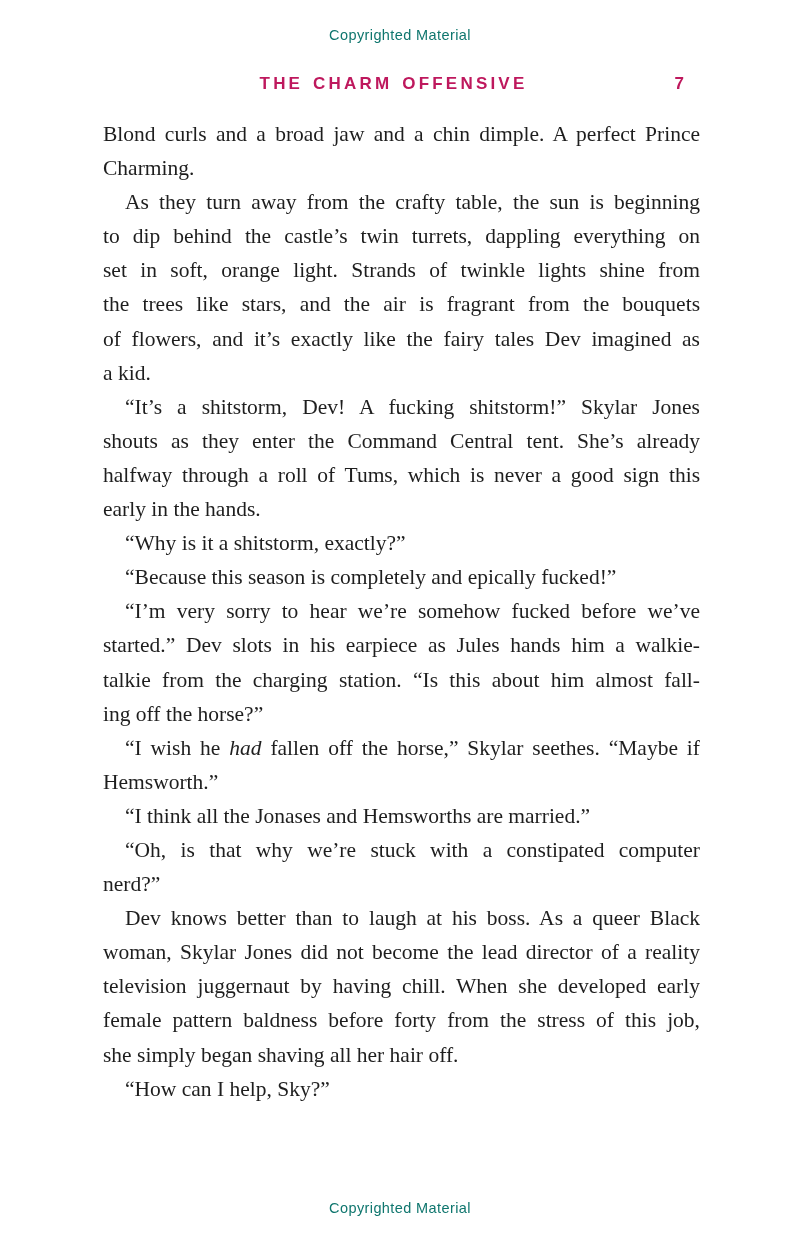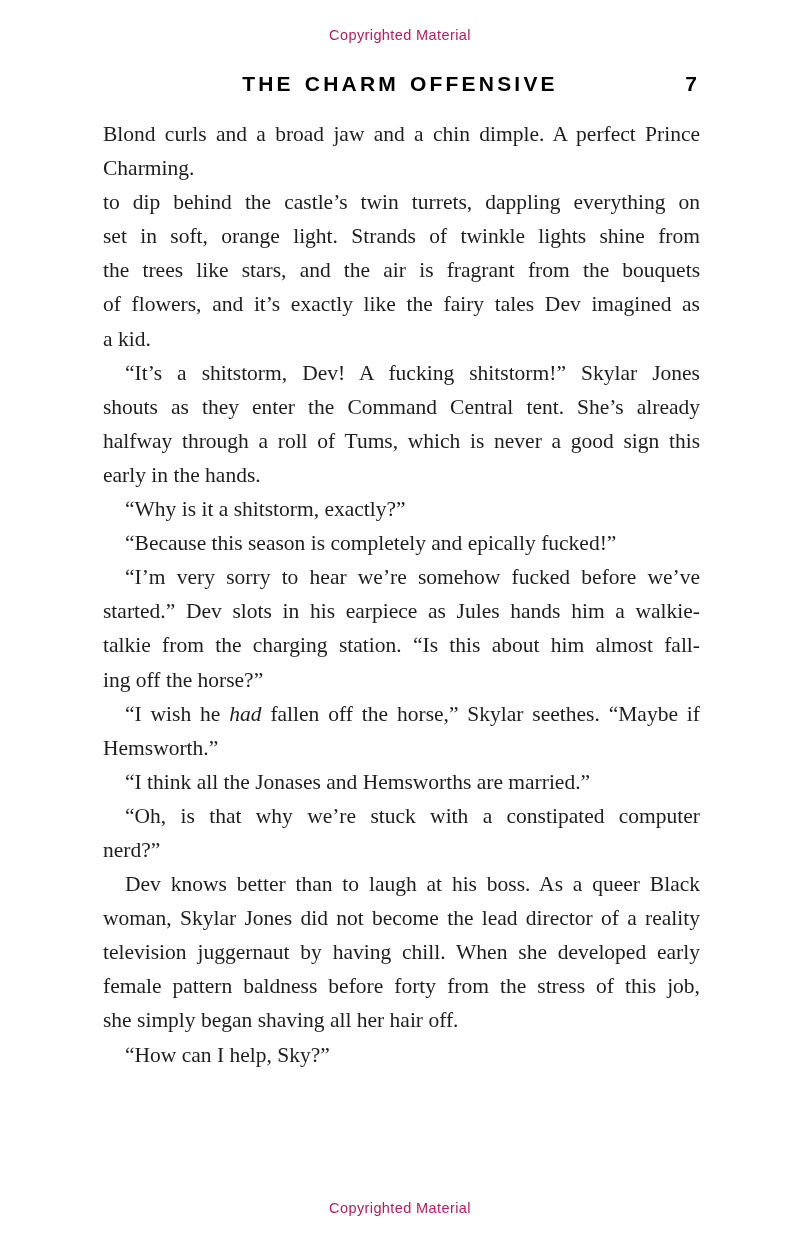--- a/index.html
+++ b/index.html
@@ -17,34 +17,34 @@
   }
   .notice {
     position: absolute;
     left: 0;
     right: 0;
     text-align: center;
     font-family: "Liberation Sans", sans-serif;
     font-size: 14.5px;
     font-weight: 400;
     letter-spacing: 0.4px;
-    color: #be185d;
+    color: #0f766e;
   }
   .notice-top { top: 27px; }
   .notice-bottom { top: 1200px; }
   .running-header {
     position: absolute;
     left: 103px;
-    right: 103px;
+    right: 116px;
     top: 74px;
     height: 20px;
     font-family: "Liberation Sans", sans-serif;
     font-weight: 700;
-    font-size: 21px;
-    color: #000000;
+    font-size: 17px;
+    color: #be185d;
     line-height: 20px;
   }
   .running-title {
     position: absolute;
     left: 0;
     right: 0;
     text-align: center;
     letter-spacing: 3.2px;
     word-spacing: 2px;
     white-space: nowrap;
@@ -91,20 +91,21 @@
   <div class="notice notice-top">Copyrighted Material</div>
 
   <div class="running-header">
     <div class="running-title">THE CHARM OFFENSIVE</div>
     <div class="page-number">7</div>
   </div>
 
   <div class="body-text">
       <div class="line justify"><span>Blond curls and a broad jaw and a chin dimple. A perfect Prince</span></div>
       <div class="line"><span>Charming.</span></div>
+      <div class="line indent justify"><span>As they turn away from the crafty table, the sun is beginning</span></div>
       <div class="line justify"><span>to dip behind the castle’s twin turrets, dappling everything on</span></div>
       <div class="line justify"><span>set in soft, orange light. Strands of twinkle lights shine from</span></div>
       <div class="line justify"><span>the trees like stars, and the air is fragrant from the bouquets</span></div>
       <div class="line justify"><span>of flowers, and it’s exactly like the fairy tales Dev imagined as</span></div>
       <div class="line"><span>a kid.</span></div>
       <div class="line indent justify"><span>“It’s a shitstorm, Dev! A fucking shitstorm!” Skylar Jones</span></div>
       <div class="line justify"><span>shouts as they enter the Command Central tent. She’s already</span></div>
       <div class="line justify"><span>halfway through a roll of Tums, which is never a good sign this</span></div>
       <div class="line"><span>early in the hands.</span></div>
       <div class="line indent"><span>“Why is it a shitstorm, exactly?”</span></div>

